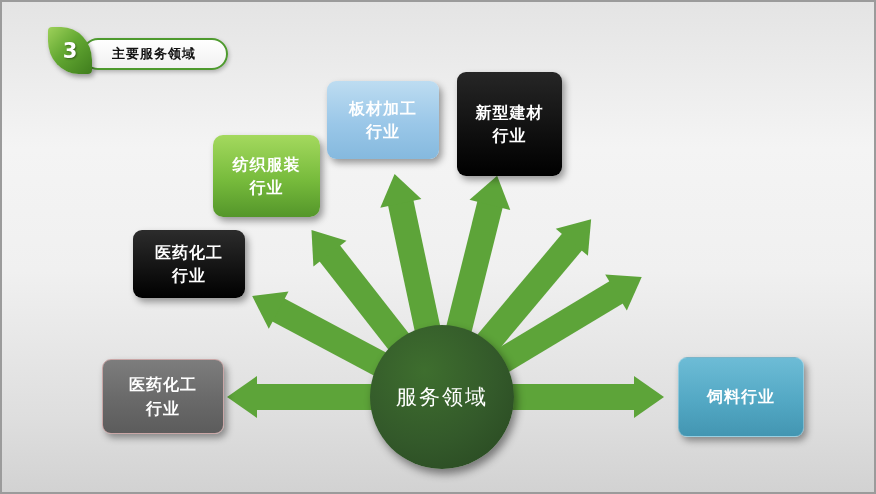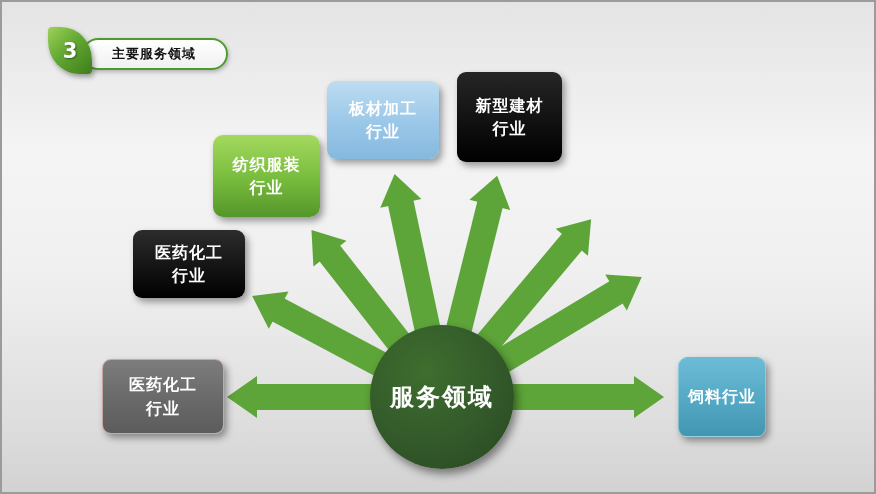--- a/index.html
+++ b/index.html
@@ -82,22 +82,22 @@
     left: 368px; top: 323px;
     width: 144px; height: 144px;
     border-radius: 50%;
     background: radial-gradient(circle at 38% 32%, #3e6e2e 0%, #33592a 55%, #274620 100%);
     box-shadow: 3px 5px 9px rgba(0,0,0,0.45);
     display: flex; align-items: center; justify-content: center;
     z-index: 2;
   }
   .center-label {
     color: #ffffff;
-    font-size: 24px;
-    font-weight: bold;
+    font-size: 21px;
+    font-weight: normal;
     letter-spacing: 2px;
   }
 
   
   .node {
     position: absolute;
     display: flex; align-items: center; justify-content: center;
     border-radius: 9px;
     box-shadow: 3px 4px 7px rgba(0,0,0,0.38);
     z-index: 2;
@@ -114,28 +114,28 @@
 
   .node-food  { left: 100px; top: 357px; width: 122px; height: 75px;
                 background: linear-gradient(180deg, #7d7d7d 0%, #696969 55%, #5c5c5c 100%);
                 border: 1px solid #c9a6a6; }
   .node-pharma{ left: 131px; top: 228px; width: 112px; height: 68px;
                 background: linear-gradient(180deg, #2c2c2c 0%, #0d0d0d 70%, #000000 100%); }
   .node-textile{ left: 211px; top: 133px; width: 107px; height: 82px;
                 background: linear-gradient(180deg, #a4d95e 0%, #77bb3c 55%, #54962a 100%); border-radius: 10px; }
   .node-board { left: 325px; top: 79px; width: 112px; height: 78px;
                 background: linear-gradient(180deg, #bddcf1 0%, #9ac7e8 55%, #85b9de 100%); }
-  .node-newmat{ left: 455px; top: 70px; width: 105px; height: 90px;
+  .node-newmat{ left: 455px; top: 70px; width: 105px; height: 104px;
                 background: linear-gradient(180deg, #262626 0%, #0b0b0b 70%, #000000 100%); }
   .node-shoe  { left: 564px; top: 138px; width: 112px; height: 77px;
                 background: linear-gradient(180deg, #2c2c2c 0%, #0d0d0d 70%, #000000 100%); }
   .node-paper { left: 650px; top: 233px; width: 105px; height: 79px;
                 background: linear-gradient(180deg, #27cd81 0%, #10b268 55%, #0a9a58 100%);
                 border: 1px solid rgba(255,255,255,0.35); }
-  .node-feed  { left: 676px; top: 355px; width: 88px; height: 80px;
+  .node-feed  { left: 676px; top: 355px; width: 126px; height: 80px;
                 background: linear-gradient(180deg, #6dbcd6 0%, #53a8c4 55%, #4396b2 100%);
                 border: 1px solid rgba(255,255,255,0.3); }
 </style>
 </head>
 <body>
 
 <div class="slide">
 
   <div class="header-pill">
     <span class="header-title">主要服务领域</span>

